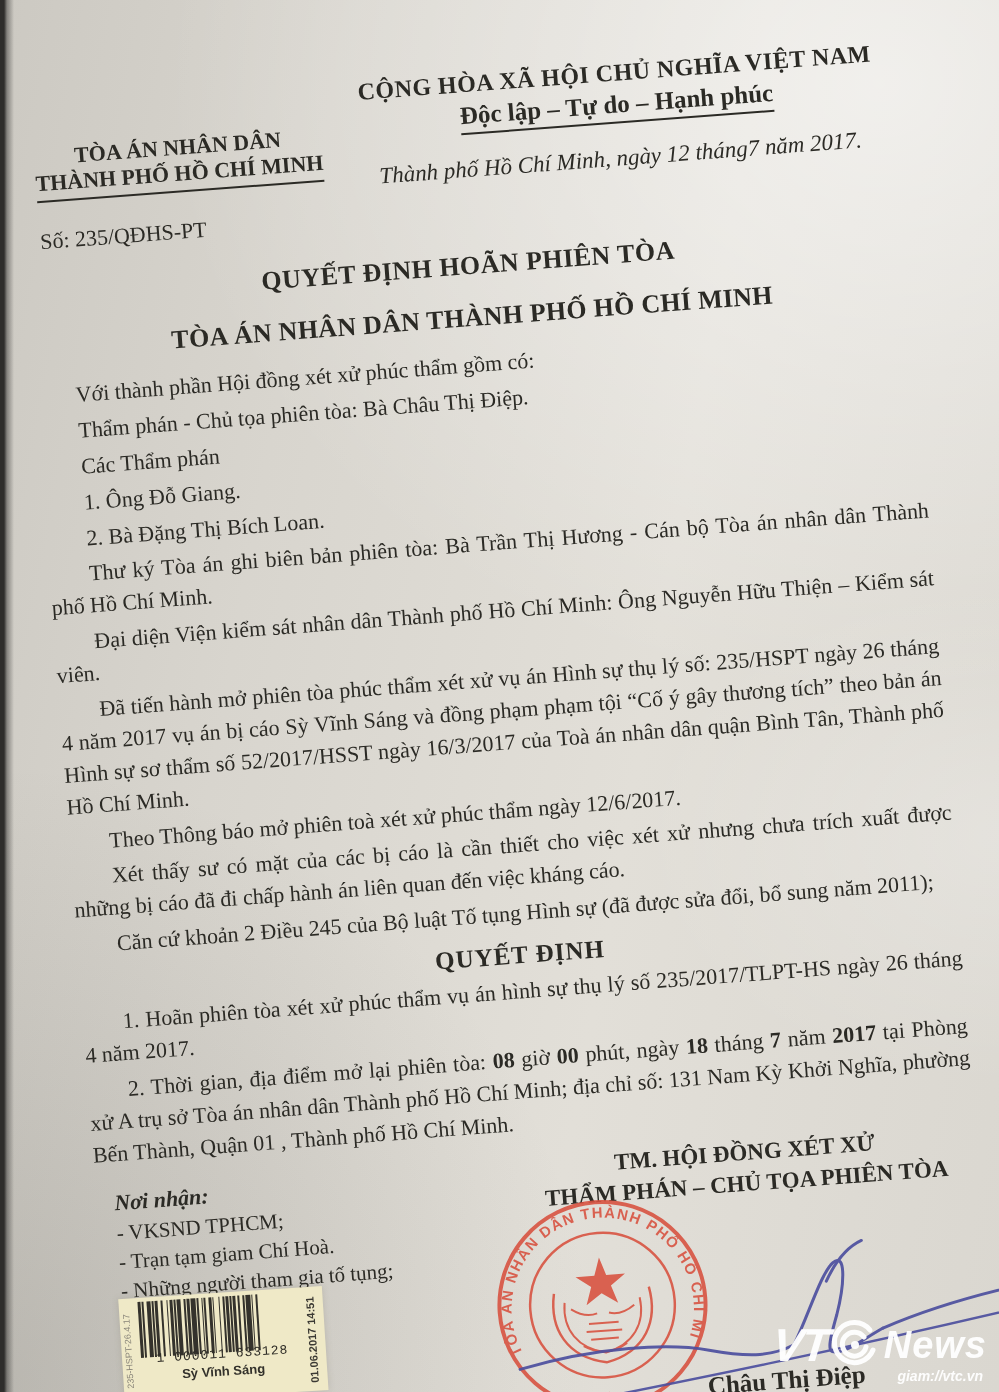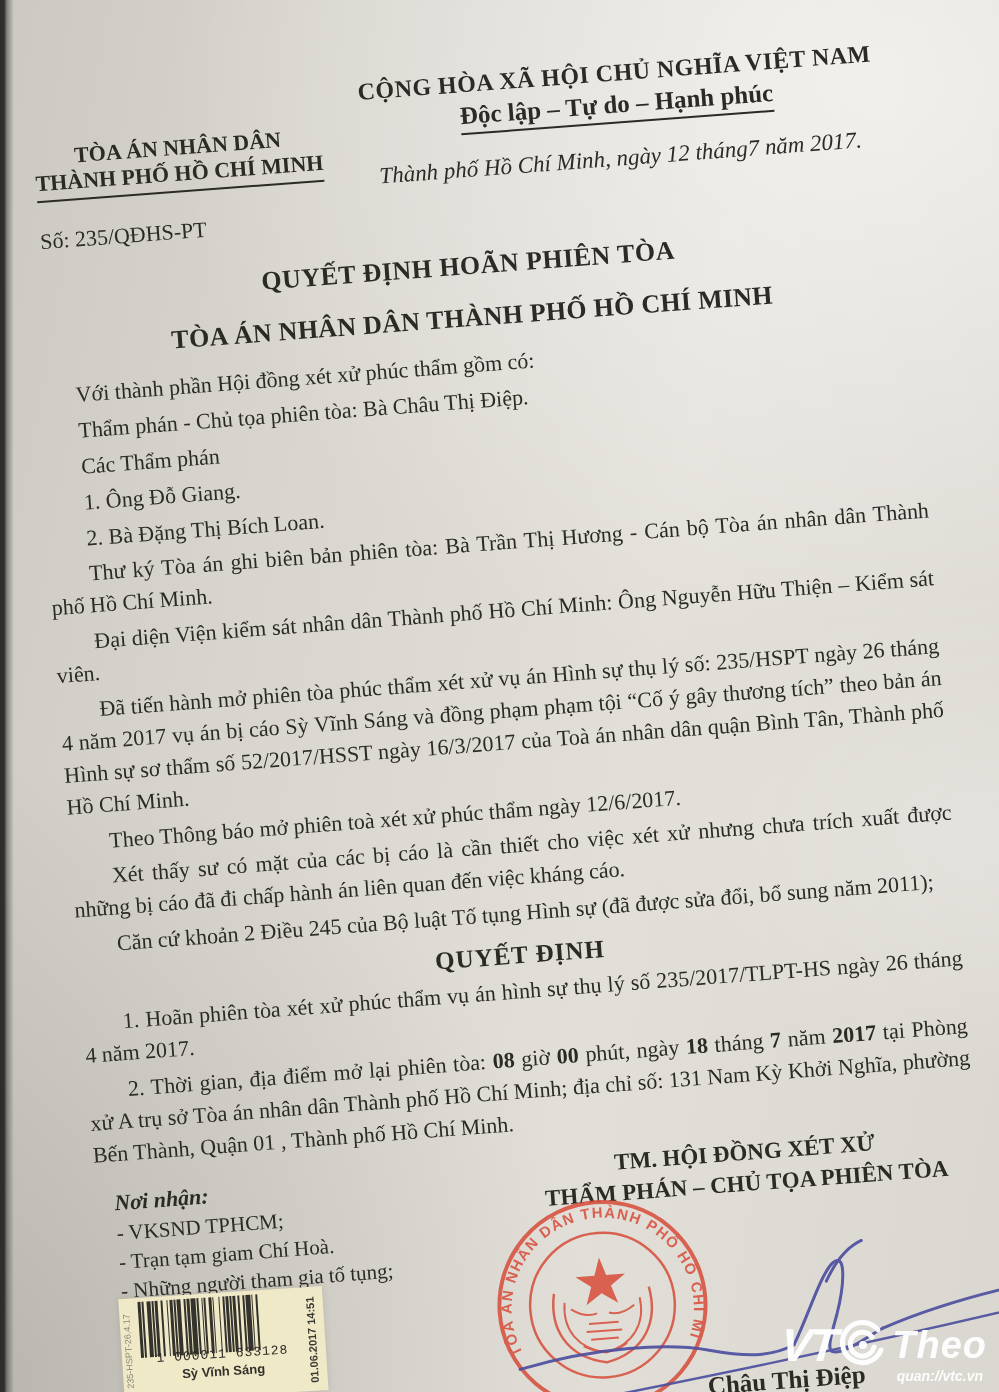--- a/index.html
+++ b/index.html
@@ -238,17 +238,17 @@
       <span class="vtc-vt">VT</span>
       <span class="vtc-c">
         <svg width="50" height="50" viewBox="0 0 50 50">
           <g stroke="#fff" fill="none" stroke-linecap="round">
             <circle cx="25" cy="27" r="4" fill="#fff" stroke="none"></circle>
             <path d="M 34 19 A 12 12 0 1 0 36 29" stroke-width="5"></path>
             <path d="M 40 12 A 20 20 0 1 0 43 32" stroke-width="5"></path>
           </g>
         </svg>
       </span>
-      <span class="vtc-news">Theo</span>
+      <span class="vtc-news">News</span>
     </div>
-    <div class="vtc-url">quan://vtc.vn</div>
+    <div class="vtc-url">giam://vtc.vn</div>
   </div>
 </div>
 
 </body></html>

